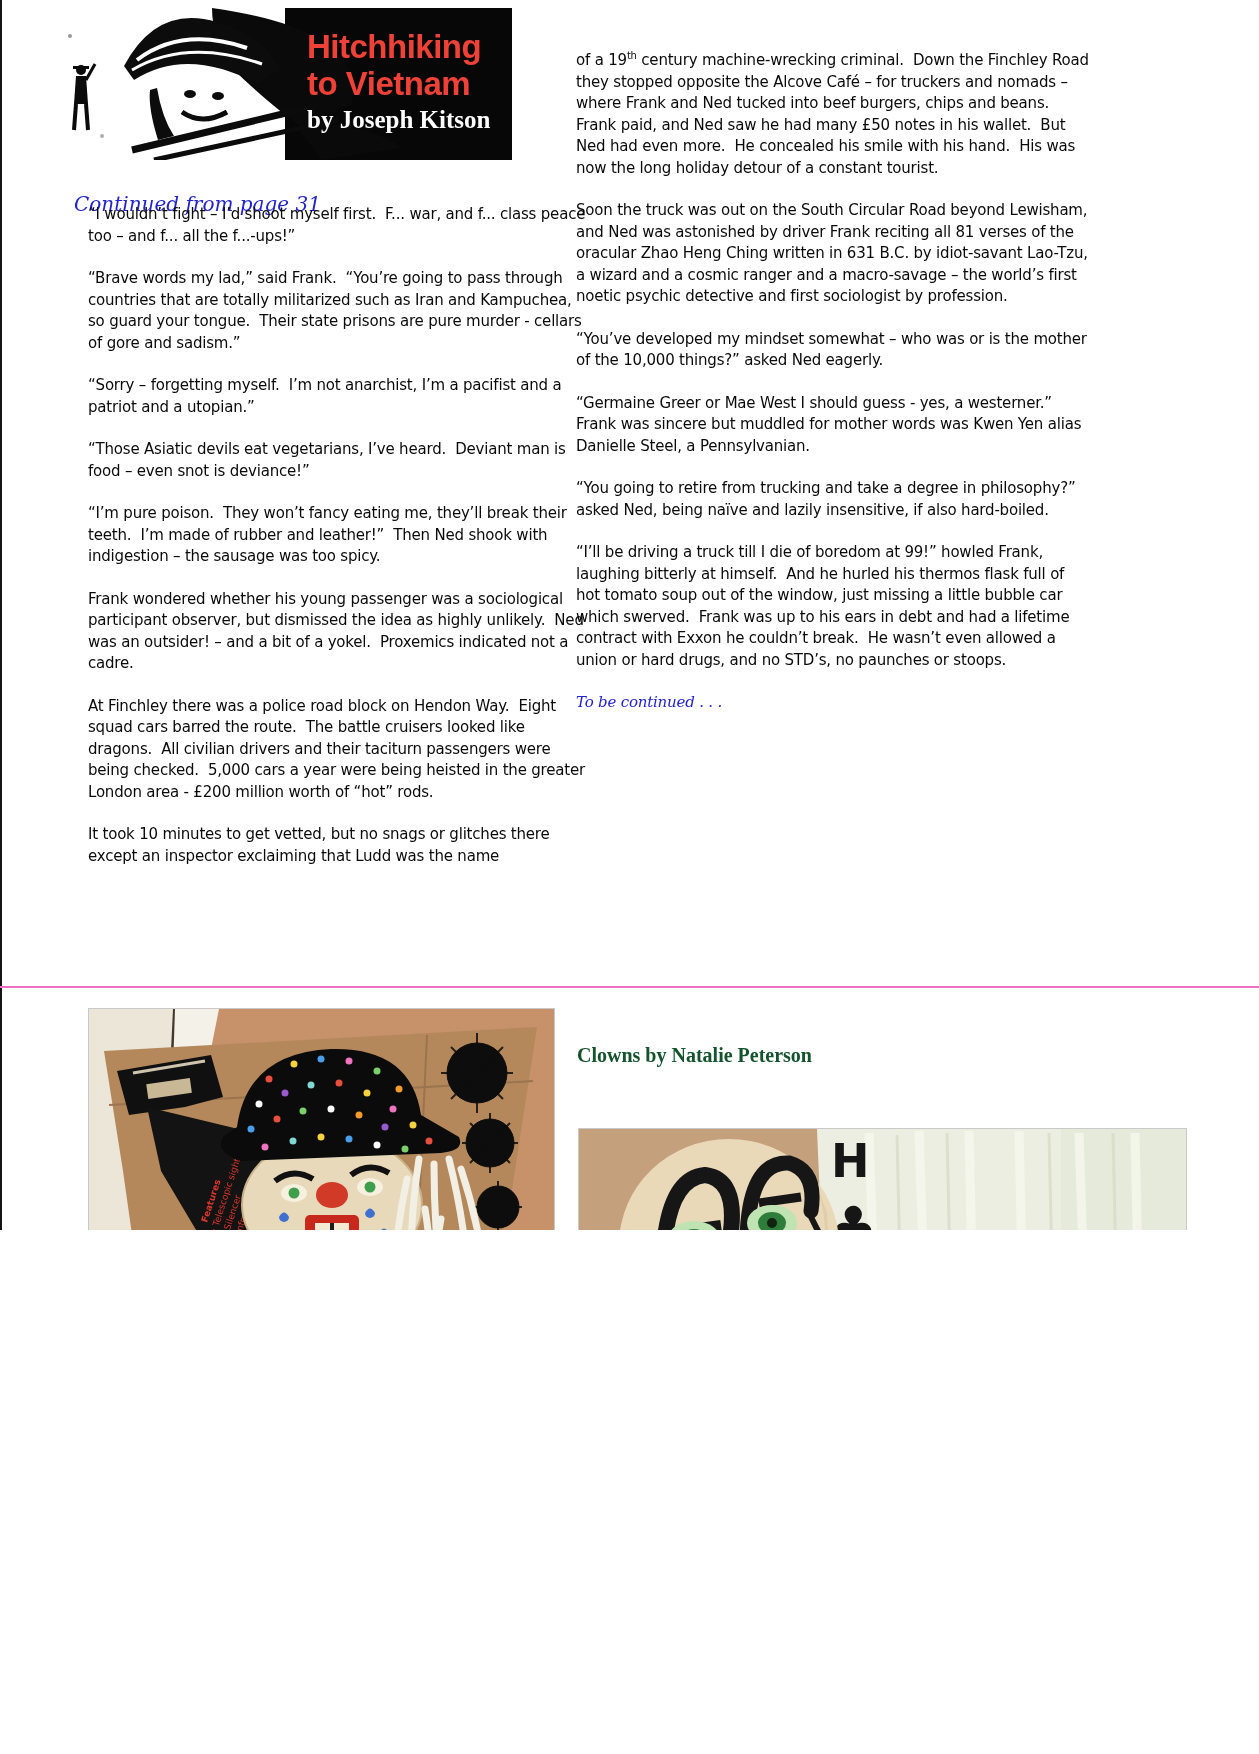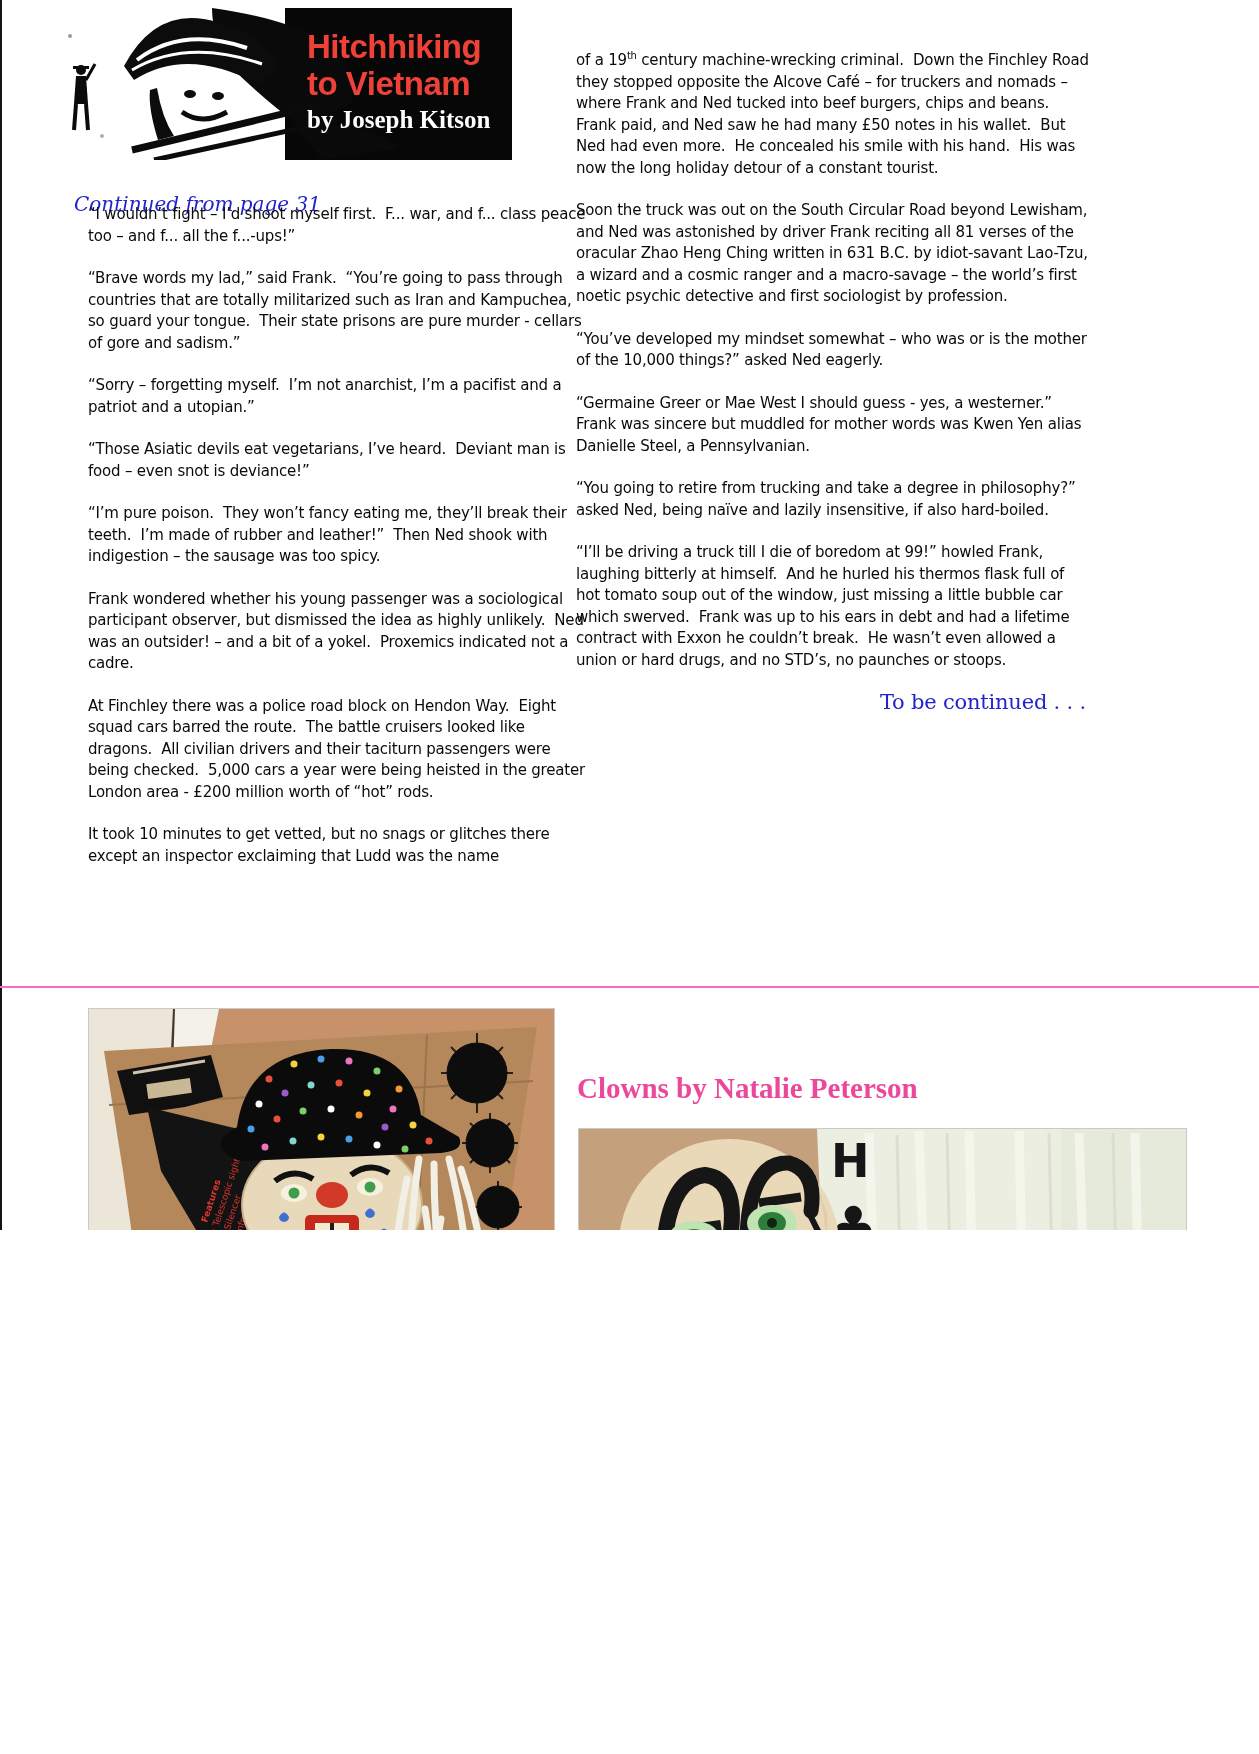--- a/index.html
+++ b/index.html
@@ -17,31 +17,31 @@
           font-size:25px;color:#ffffff;white-space:nowrap;}
   .continued{position:absolute;left:74px;top:160px;color:#2323cb;font-family:"DejaVu Serif",serif;
              font-style:italic;font-size:20px;margin-top:32px;}
 
   
   .col{position:absolute;font-size:15px;line-height:21.5px;letter-spacing:-0.2px;color:#0a0a0a;}
   .col-left{left:68px;top:204px;width:498px;margin-left:20px;}
   .col-right{left:576px;top:50px;width:516px;}
   .para{white-space:pre-wrap;margin:0 0 21px 0;}
   .para sup{font-size:10px;line-height:0;vertical-align:super;}
-  .tbc{text-align:right;color:#2323cb;font-family:"DejaVu Serif",serif;
-       font-size:21px;margin-top:0;padding-right:6px;}
+  .tbc{color:#2323cb;font-family:"DejaVu Serif",serif;font-style:italic;
+       font-size:15px;margin-top:0;padding-right:6px;}
 
   .pink-rule{position:absolute;left:0;top:986px;width:1259px;height:2px;background:#f06fc3;}
 
   
   .photo{position:absolute;border:1px solid #c9c9c9;background:#fff;}
   .photo-left{left:88px;top:1008px;width:465px;height:677px;}
   .photo-right{left:578px;top:1128px;width:607px;height:524px;}
-  .caption{position:absolute;left:577px;top:1072px;font-family:"Liberation Serif",serif;
-           font-weight:bold;font-size:29px;color:#ec4899;}
+  .caption{position:absolute;left:577px;top:1044px;font-family:"Liberation Serif",serif;
+           font-weight:bold;font-size:20px;color:#14532d;}
   .page-num{position:absolute;left:596px;top:1666px;font-family:"Liberation Serif",serif;
             font-size:19px;color:#111;}
 </style>
 </head>
 <body>
 
 <div class="page">
   <div class="left-edge"></div>
 
   <div class="header">

